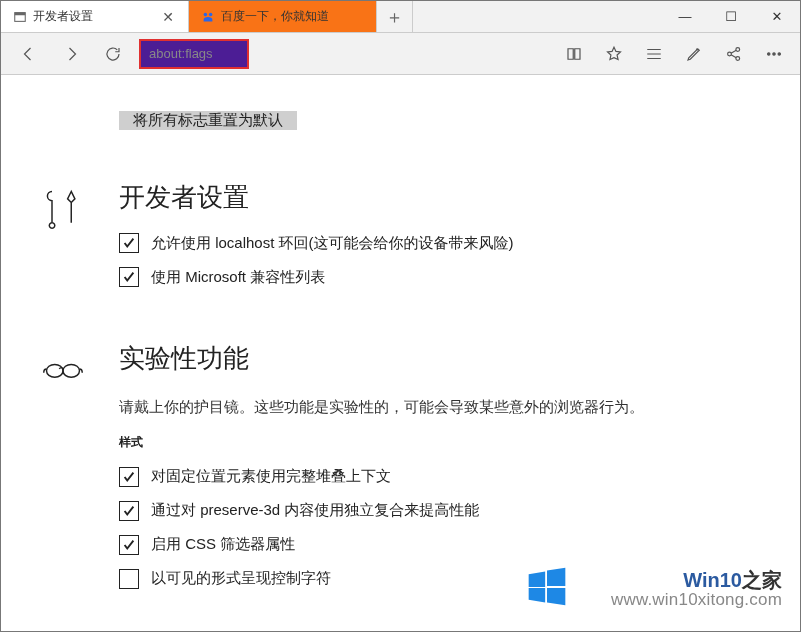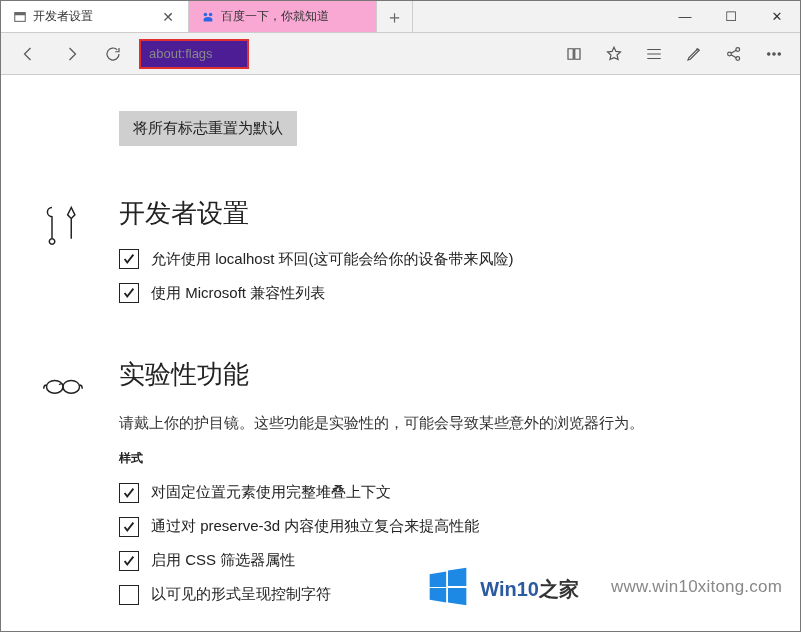--- a/index.html
+++ b/index.html
@@ -21,21 +21,21 @@
   }
   .tab {
     display: flex;
     align-items: center;
     padding: 0 10px 0 12px;
     height: 100%;
     font-size: 12px;
     color: #333;
     border-right: 1px solid #ccc;
     position: relative;
-    background: #f9a8d4;
+    background: #f97316;
     min-width: 188px;
   }
   .tab.active { background: #fff; }
   .tab .favicon { width: 14px; height: 14px; margin-right: 6px; display:inline-flex; align-items:center; justify-content:center; }
   .tab .close { margin-left: auto; font-size: 14px; color:#555; padding:0 4px; }
   .newtab {
     width: 36px;
     display: flex;
     align-items: center;
     justify-content: center;
@@ -92,21 +92,21 @@
     height: calc(100% - 74px);
     background: #fff;
     overflow: hidden;
   }
   .reset-btn {
     margin-left: 78px;
     display: inline-block;
     background: #cfcfcf;
     color: #222;
     font-size: 15px;
-    padding: 8px 14px;
+    padding: 0 14px;
   }
   .section {
     display: flex;
     margin-top: 50px;
   }
   .section .sicon {
     width: 78px;
     padding-top: 6px;
   }
   .section .sicon svg { width: 44px; height: 44px; stroke:#222; fill:none; stroke-width:1.6; }
@@ -146,21 +146,21 @@
   
   .watermark {
     position: absolute;
     right: 18px;
     bottom: 18px;
     display: flex;
     align-items: center;
     gap: 10px;
   }
   .watermark .wlogo svg { width: 44px; height: 44px; }
-  .watermark .wtext { display:flex; flex-direction:row; line-height:1.1;text-align:right; }
+  .watermark .wtext { display:flex; flex-direction:column; line-height:1.1;text-align:right; }
   .watermark .wtext .big { font-size: 20px; font-weight: bold; color:#2b5aa0; }
   .watermark .wtext .big .zh { color:#333; }
   .watermark .wtext .small { font-size: 17px; color:#888; letter-spacing:0.2px;margin-left:32px; }
 </style>
 </head>
 <body>
 
 <div class="titlebar">
   <div class="tab active">
     <span class="favicon">

